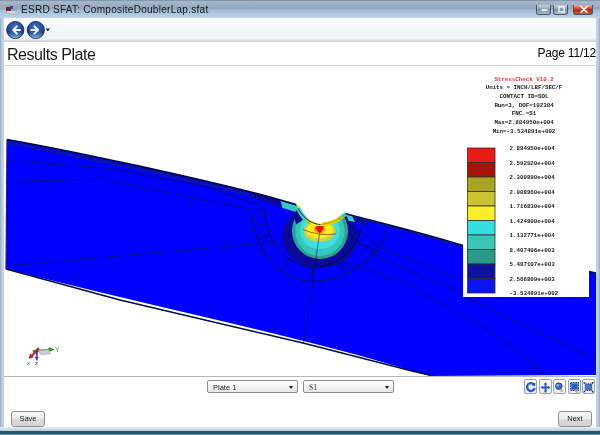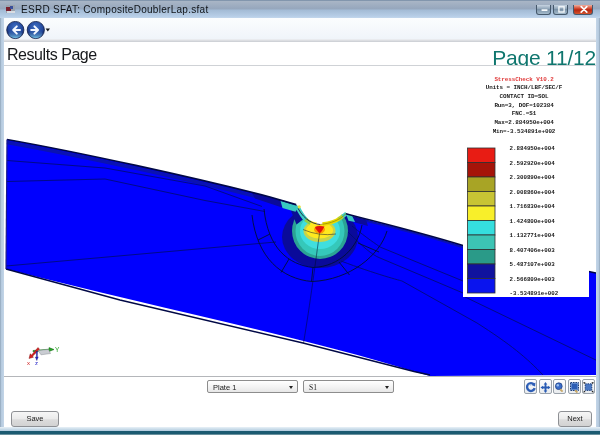--- a/index.html
+++ b/index.html
@@ -24,38 +24,38 @@
   
   #toolbar{left:0;top:18px;width:600px;height:24px;
     background:linear-gradient(#fbfdfe 0%,#f2f6fb 70%,#eef3f9 100%);
     border-left:4px solid #b9cbde;border-right:4px solid #b9cbde;box-sizing:border-box;}
   #tbshadow{left:4px;top:39px;width:592px;height:3px;
     background:linear-gradient(#f0f2f5 0%,#d8dade 60%,#c9ccd2 100%);}
   
   #hdr{left:4px;top:42px;width:592px;height:24px;background:#fff;
     border-bottom:1px solid #cfd2d6;box-sizing:border-box;}
   #hdrleft{left:7px;top:45.5px;font-size:16px;color:#17191c;letter-spacing:-0.45px;}
-  #hdrright{right:4px;top:45.5px;font-size:21px;color:#0f766e;letter-spacing:-0.2px;}
+  #hdrright{right:4px;top:45.5px;font-size:12px;color:#000000;letter-spacing:-0.2px;}
   
   #plot{left:4px;top:66px;width:592px;height:311px;background:#ffffff;}
   #plotline{left:4px;top:375.5px;width:592px;height:1px;background:#b4b6ba;}
   
   .combo{top:380px;width:91px;height:13px;border:1px solid #8d8d8d;border-radius:2px;
     background:linear-gradient(#ffffff 0%,#f2f2f2 60%,#e7e7e7 100%);box-sizing:border-box;padding-left:18px;}
   #combo1{left:207px;}
   #combo2{left:303px;font-family:Liberation Serif, serif;}
   .combotext{position:absolute;left:5px;top:1.5px;font-size:7.5px;color:#1c1c1c;}
   .comboarr{position:absolute;right:4px;top:4.5px;width:0;height:0;
     border-left:2.8px solid transparent;border-right:2.8px solid transparent;border-top:3.5px solid #222;}
   .tbtn{top:379px;width:13px;height:15px;border:1px solid #9aa2ab;border-radius:2px;
     background:linear-gradient(#fdfdfd,#e9ecef);box-sizing:border-box;}
   .pushbtn{height:16px;border:1px solid #8e9094;border-radius:3px;box-sizing:border-box;
     background:linear-gradient(#f6f6f6 0%,#ebebeb 50%,#dcdcdc 55%,#d2d2d2 100%);
     font-size:7.5px;color:#1c1c1c;text-align:center;line-height:14px;}
-  #savebtn{left:11px;top:411px;width:48px;}
+  #savebtn{left:11px;top:411px;width:34px;}
   #nextbtn{left:558px;top:411px;width:34px;}
   
   #brdl{left:0;top:18px;width:4px;height:413px;
     background:linear-gradient(90deg,#8ba0b4 0%,#b4c9de 30%,#c4d6e8 100%);}
   #brdr{left:596px;top:18px;width:4px;height:413px;
     background:linear-gradient(90deg,#c4d6e8 0%,#b4c9de 70%,#8ba0b4 100%);}
   #brdb1{left:0;top:427px;width:600px;height:4px;
     background:linear-gradient(#e8f1f7 0%,#b0cade 100%);}
   #brdb2{left:0;top:431px;width:600px;height:2.5px;background:#1c5a71;}
   #brdb3{left:0;top:433.5px;width:600px;height:1.5px;background:#69919e;}
@@ -108,21 +108,21 @@
     </g>
     <g>
       <circle cx="29.8" cy="9" r="8.6" fill="url(#ng)" stroke="#0e1c46" stroke-width="0.8"></circle>
       <ellipse cx="29.8" cy="12.6" rx="6.6" ry="4.6" fill="url(#nglow)"></ellipse>
       <path d="M28.4 5.4 L32 9 L28.4 12.6 M25.2 9 L31.6 9" stroke="#f4f8ff" stroke-width="2" fill="none" stroke-linecap="round" stroke-linejoin="round"></path>
     </g>
     <path d="M39.6 7.6 L44 7.6 L41.8 10.4 Z" fill="#15181c"></path>
   </svg>
 
   <div class="abs" id="hdr"></div>
-  <div class="abs" id="hdrleft">Results Page</div>
+  <div class="abs" id="hdrleft">Results Plate</div>
   <div class="abs" id="hdrright">Page 11/12</div>
 
   <svg class="abs" id="plot" viewBox="4 66 592 311">
 
     <path d="M7,139.5 C80,152.5 190,176.5 270,197 L296,205
              C302,218 310,224.5 320,225.5 C331,224.5 340,221 346,214.5
              L380,223 C420,232.5 440,239.5 463,245.5 L596,273
              L596,375 L430,376 L414,371.5
              C300,336.5 150,306 6,269 Z" fill="#0000fe"></path>
 

